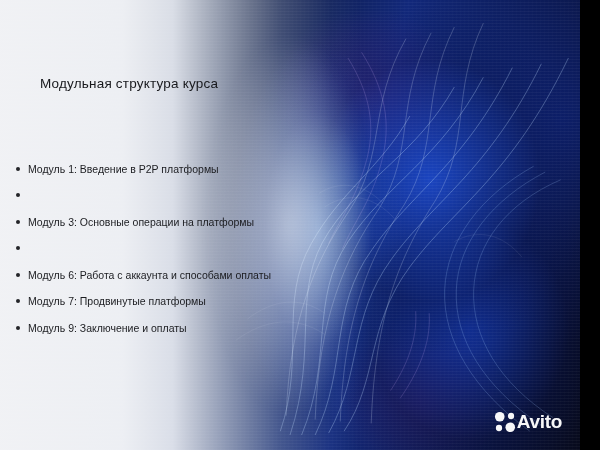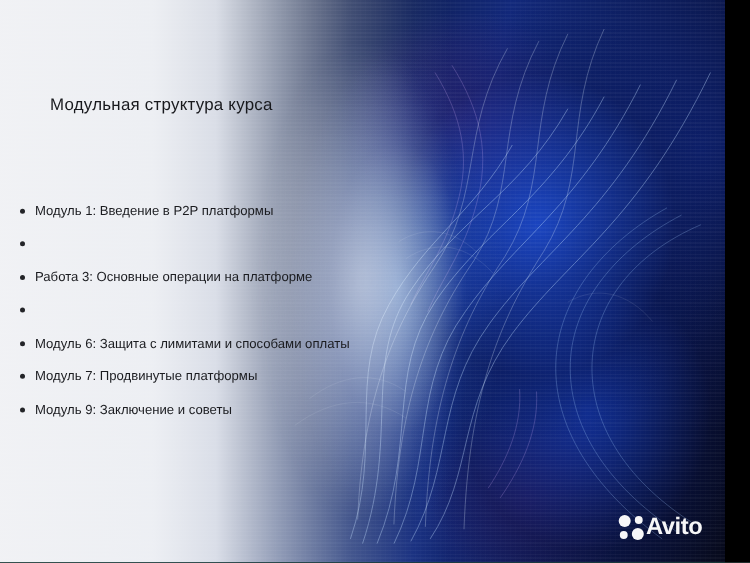--- a/index.html
+++ b/index.html
@@ -198,36 +198,36 @@
     <ul class="bullets">
       <li>
         <span class="dot"></span>
         <span>Модуль 1: Введение в P2P платформы</span>
       </li>
       <li>
         <span class="dot"></span>
       </li>
       <li>
         <span class="dot"></span>
-        <span>Работа 3: Основные операции на платформе</span>
-      </li>
-      <li>
-        <span class="dot"></span>
-      </li>
-      <li>
-        <span class="dot"></span>
-        <span>Модуль 6: Защита с лимитами и способами оплаты</span>
+        <span>Модуль 3: Основные операции на платформы</span>
+      </li>
+      <li>
+        <span class="dot"></span>
+      </li>
+      <li>
+        <span class="dot"></span>
+        <span>Модуль 6: Работа с аккаунта и способами оплаты</span>
       </li>
       <li>
         <span class="dot"></span>
         <span>Модуль 7: Продвинутые платформы</span>
       </li>
       <li>
         <span class="dot"></span>
-        <span>Модуль 9: Заключение и советы</span>
+        <span>Модуль 9: Заключение и оплаты</span>
       </li>
     </ul>
   </div>
 
   <div class="watermark">
     <svg class="wm-logo" viewBox="0 0 32 32">
       <circle cx="9" cy="9" r="6.4" fill="#ffffff"></circle>
       <circle cx="24" cy="8" r="4.2" fill="#ffffff"></circle>
       <circle cx="8" cy="24" r="4.2" fill="#ffffff"></circle>
       <circle cx="23" cy="23" r="6.4" fill="#ffffff"></circle>

